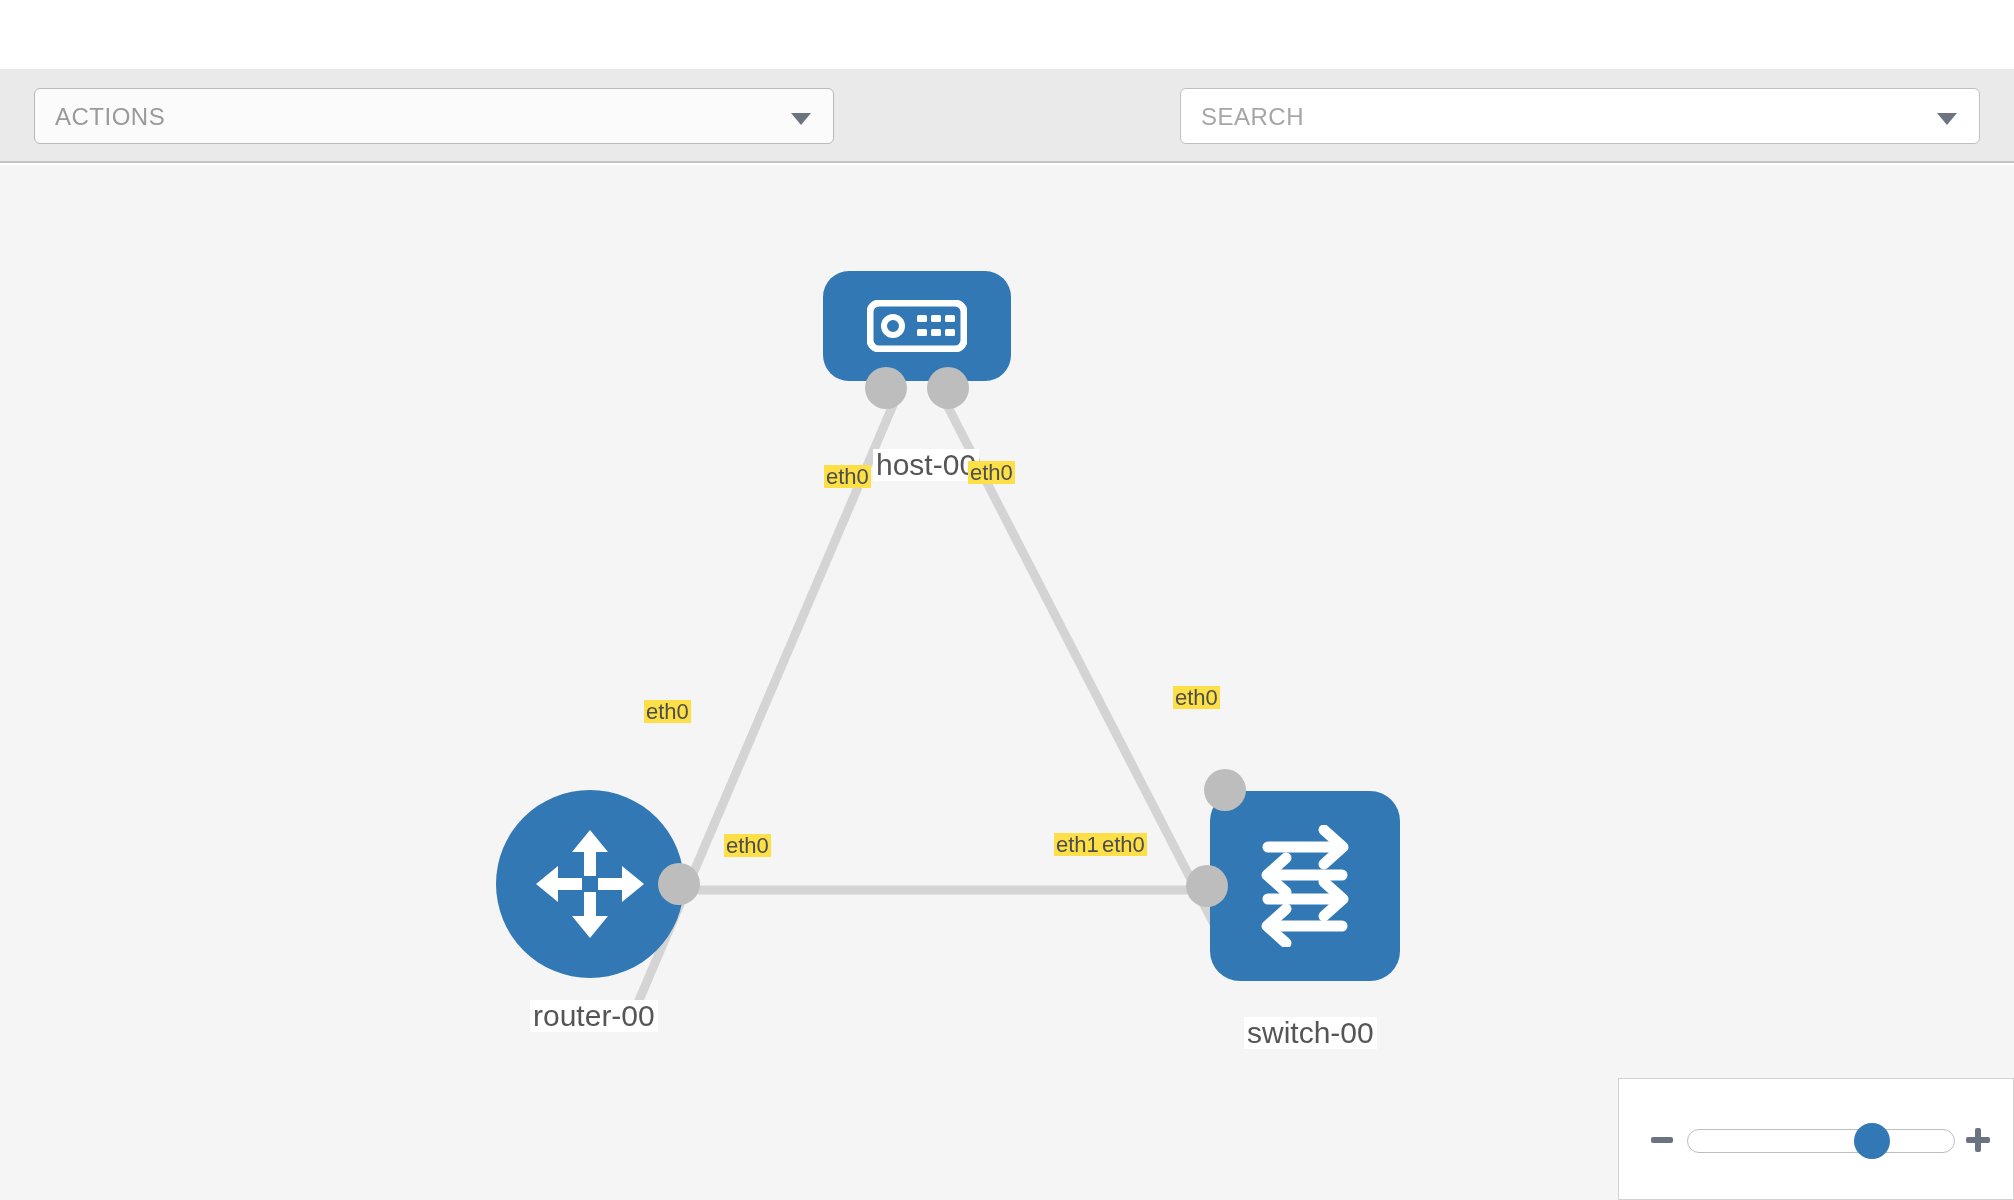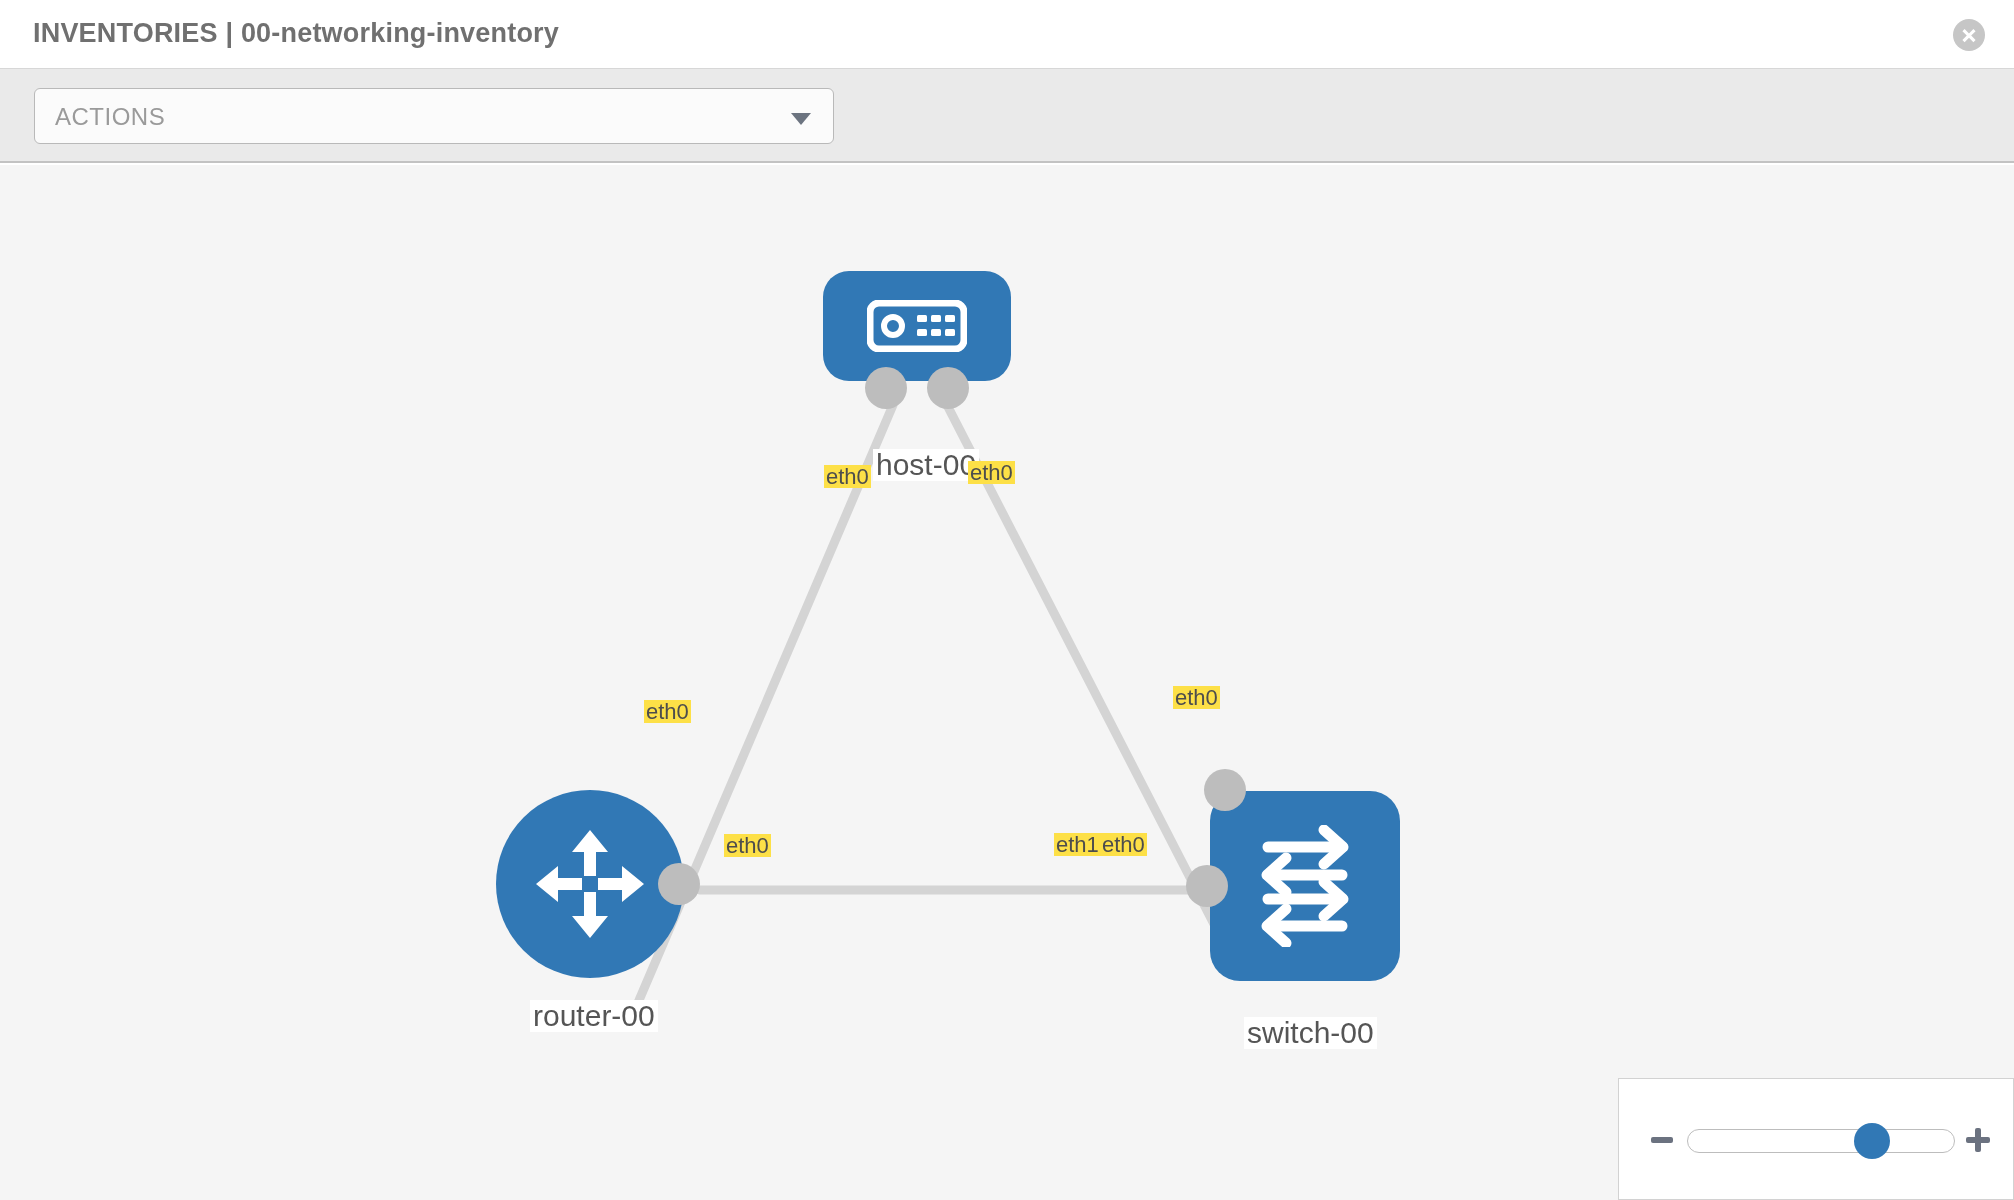--- a/index.html
+++ b/index.html
@@ -159,28 +159,20 @@
     position: absolute; top: -7px; left: 166px;
     width: 36px; height: 36px; border-radius: 50%;
     background: #3178b5; cursor: grab;
   }
 </style>
 </head>
 <body>
 
 <div class="app">
 
-  <div class="header">
-    <div class="page-title">INVENTORIES | 00-networking-inventory</div>
-    <div class="close-btn">
-      <svg width="18" height="18" viewBox="0 0 18 18" aria-hidden="true">
-        <path d="M4.6 3.0 L9 7.4 L13.4 3.0 L15.6 5.2 L11.2 9.6 L15.6 14.0 L13.4 16.2 L9 11.8 L4.6 16.2 L2.4 14.0 L6.8 9.6 L2.4 5.2 Z" fill="#ffffff"></path>
-      </svg>
-    </div>
-  </div>
 
   <div class="toolbar">
 
     <div class="actions-select">
       <span class="label">ACTIONS</span>
       <span class="caret"></span>
     </div>
 
     <div class="tool-icon wrench">
       <svg width="44" height="44" viewBox="0 0 44 44" aria-hidden="true">
@@ -191,20 +183,24 @@
     </div>
 
     <div class="tool-icon key">
       <svg width="44" height="44" viewBox="0 0 44 44" aria-hidden="true">
         <g fill="#76808c">
           <path d="M15.5 8.5 a9.5 9.5 0 1 0 0 19.0 a9.5 9.5 0 0 0 8.6 -5.4 l9.0 0 l0 4.6 l4.0 0 l0 -4.6 l2.0 0 l0 -7.2 l-15.0 0 a9.5 9.5 0 0 0 -8.6 -6.4 z M15.0 13.6 a4.4 4.4 0 1 1 0 8.8 a4.4 4.4 0 0 1 0 -8.8 z"></path>
         </g>
       </svg>
     </div>
 
+    <div class="search-box">
+      <span class="label">SEARCH</span>
+      <span class="caret"></span>
+    </div>
   </div>
 
   <div class="canvas">
 
     <svg class="topology" viewBox="0 0 2014 1035" aria-hidden="true">
       <g stroke="#d4d4d4" stroke-width="9" fill="none" stroke-linecap="round">
 
         <line x1="893" y1="240" x2="637" y2="840"></line>
 
         <line x1="947" y1="240" x2="1235" y2="800"></line>

